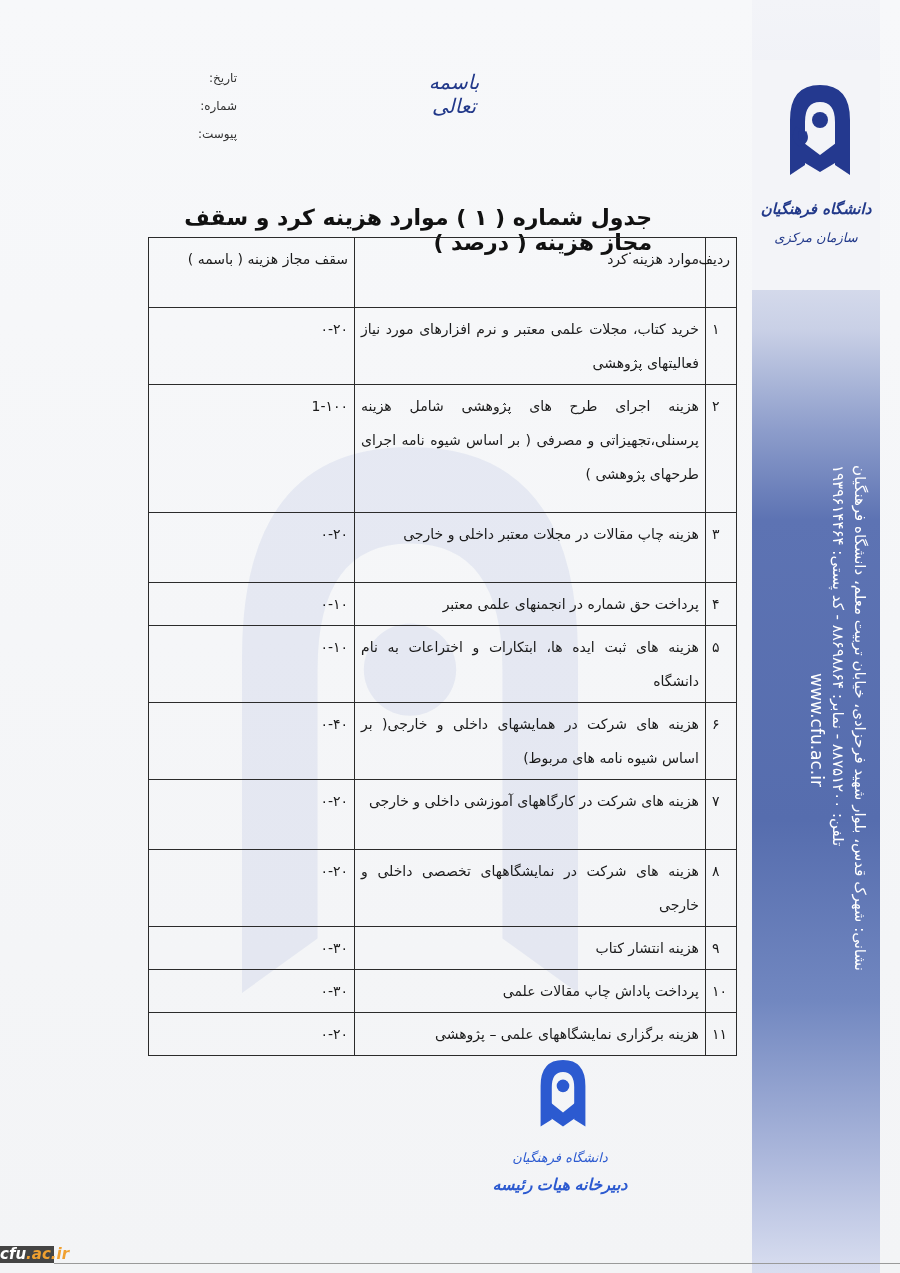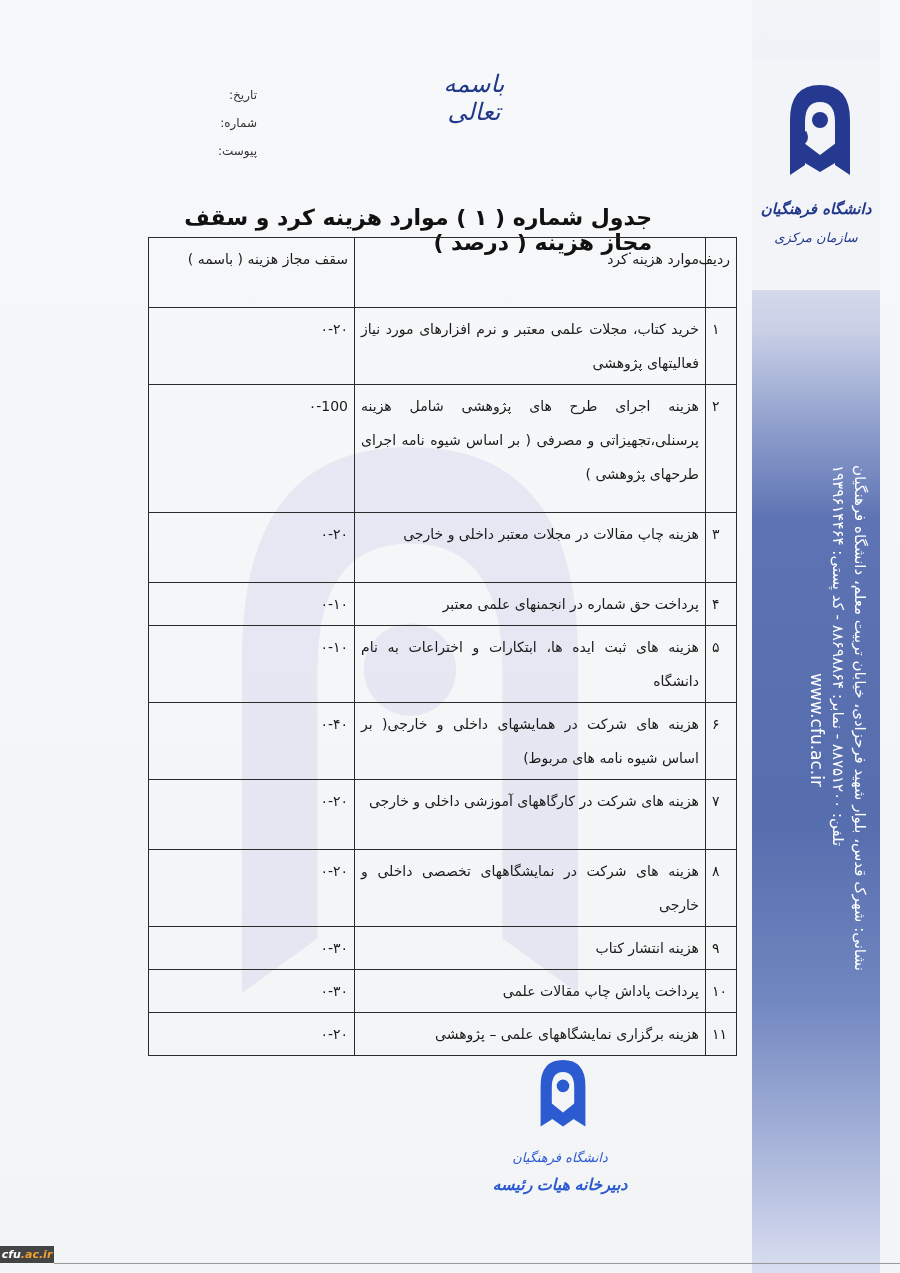--- a/index.html
+++ b/index.html
@@ -26,24 +26,24 @@
     .vline {
       position: absolute; white-space: nowrap; color: #ffffff; font-size: 15px;
       transform-origin: left top; transform: rotate(90deg);
       direction: rtl; unicode-bidi: plaintext;
     }
     .vline.l1 { left: 64px; top: 0; }
     .vline.l2 { left: 42px; top: 0; }
     .vline.l3 { left: 22px; top: 208px; direction: ltr; font-size: 17px; }
 
     
-    .basmala { position: absolute; left: 424px; top: 70px; width: 100px; text-align: center;
-      font-family: "DejaVu Serif", serif; font-style: italic; font-size: 24px; color: #22398a; direction: rtl; }
-    .meta { position: absolute; left: 192px; top: 64px; width: 65px; direction: rtl; text-align: right;
-      font-size: 12px; color: #333; line-height: 28px; margin-top: 17px; }
+    .basmala { position: absolute; left: 404px; top: 70px; width: 100px; text-align: center;
+      font-family: "DejaVu Serif", serif; font-style: italic; font-size: 20px; color: #22398a; direction: rtl; }
+    .meta { position: absolute; left: 172px; top: 64px; width: 65px; direction: rtl; text-align: right;
+      font-size: 12px; color: #333; line-height: 28px; }
 
     
     .table-title { position: absolute; left: 152px; top: 205px; width: 500px; direction: rtl; text-align: right;
       font-weight: bold; font-size: 22px; color: #111; }
 
     
     .grid { position: absolute; left: 152px; top: 237px; width: 585px; height: 760px; direction: rtl; }
     .grid table { border-collapse: collapse; width: 585px; table-layout: fixed; }
     .grid td { border: 1.3px solid #2b2b2b; vertical-align: top; padding: 4px 6px; font-size: 14px; line-height: 34px; }
     .col-idx { width: 18px; text-align: left; }
@@ -61,21 +61,21 @@
     .logo-top-sub { position: absolute; left: 752px; top: 230px; width: 128px; text-align: center; direction: rtl;
       font-family: "DejaVu Serif", serif; font-style: italic; font-size: 13px; color: #22398a; }
 
     .stamp-logo { position: absolute; left: 528px; top: 1055px; width: 70px; height: 80px; }
     .stamp-name { position: absolute; left: 490px; top: 1150px; width: 140px; text-align: center; direction: rtl;
       font-family: "DejaVu Serif", serif; font-style: italic; font-size: 13px; color: #2c5ad0; }
     .stamp-sub { position: absolute; left: 480px; top: 1175px; width: 160px; text-align: center; direction: rtl;
       font-family: Liberation Sans, sans-serif; font-style: italic; font-weight: bold; font-size: 16px; color: #2c5ad0; }
 
     .site-badge { position: absolute; left: 0; top: 1246px; width: 54px; height: 17px; background: #444;
-      color: #fff; font-size: 11px; font-weight: bold; font-style: italic; text-align: center; line-height: 17px; }
+      color: #fff; font-size: 15px; font-weight: bold; font-style: italic; text-align: center; line-height: 17px; }
     .site-badge .acc { color: #f0a030; }
     .badge-rule { position: absolute; left: 54px; top: 1263px; width: 846px; height: 1px; background: #9a9a9a; }
   </style>
 </head>
 <body>
 
 <div class="page">
 
   <div class="band"></div>
   <div class="band-logo-area"></div>
@@ -118,21 +118,21 @@
         <td class="col-cap" style="text-align:right;padding-left:6px!important;"><span>سقف مجاز هزینه ( باسمه )</span></td>
       </tr>
       <tr style="height:70px">
         <td class="col-idx">۱</td>
         <td class="col-item">خرید کتاب، مجلات علمی معتبر و نرم افزارهای مورد نیاز فعالیتهای پژوهشی</td>
         <td class="col-cap"><span class="cap-val">۰-۲۰</span></td>
       </tr>
       <tr style="height:128px">
         <td class="col-idx">۲</td>
         <td class="col-item">هزینه اجرای طرح های پژوهشی شامل هزینه پرسنلی،تجهیزاتی و مصرفی ( بر اساس شیوه نامه اجرای طرحهای پژوهشی )</td>
-        <td class="col-cap"><span class="cap-val">۰-100</span></td>
+        <td class="col-cap"><span class="cap-val">1-۱۰۰</span></td>
       </tr>
       <tr style="height:70px">
         <td class="col-idx">۳</td>
         <td class="col-item">هزینه چاپ مقالات در مجلات معتبر داخلی و خارجی</td>
         <td class="col-cap"><span class="cap-val">۰-۲۰</span></td>
       </tr>
       <tr style="height:34px">
         <td class="col-idx">۴</td>
         <td class="col-item">پرداخت حق شماره در انجمنهای علمی معتبر</td>
         <td class="col-cap"><span class="cap-val">۰-۱۰</span></td>

